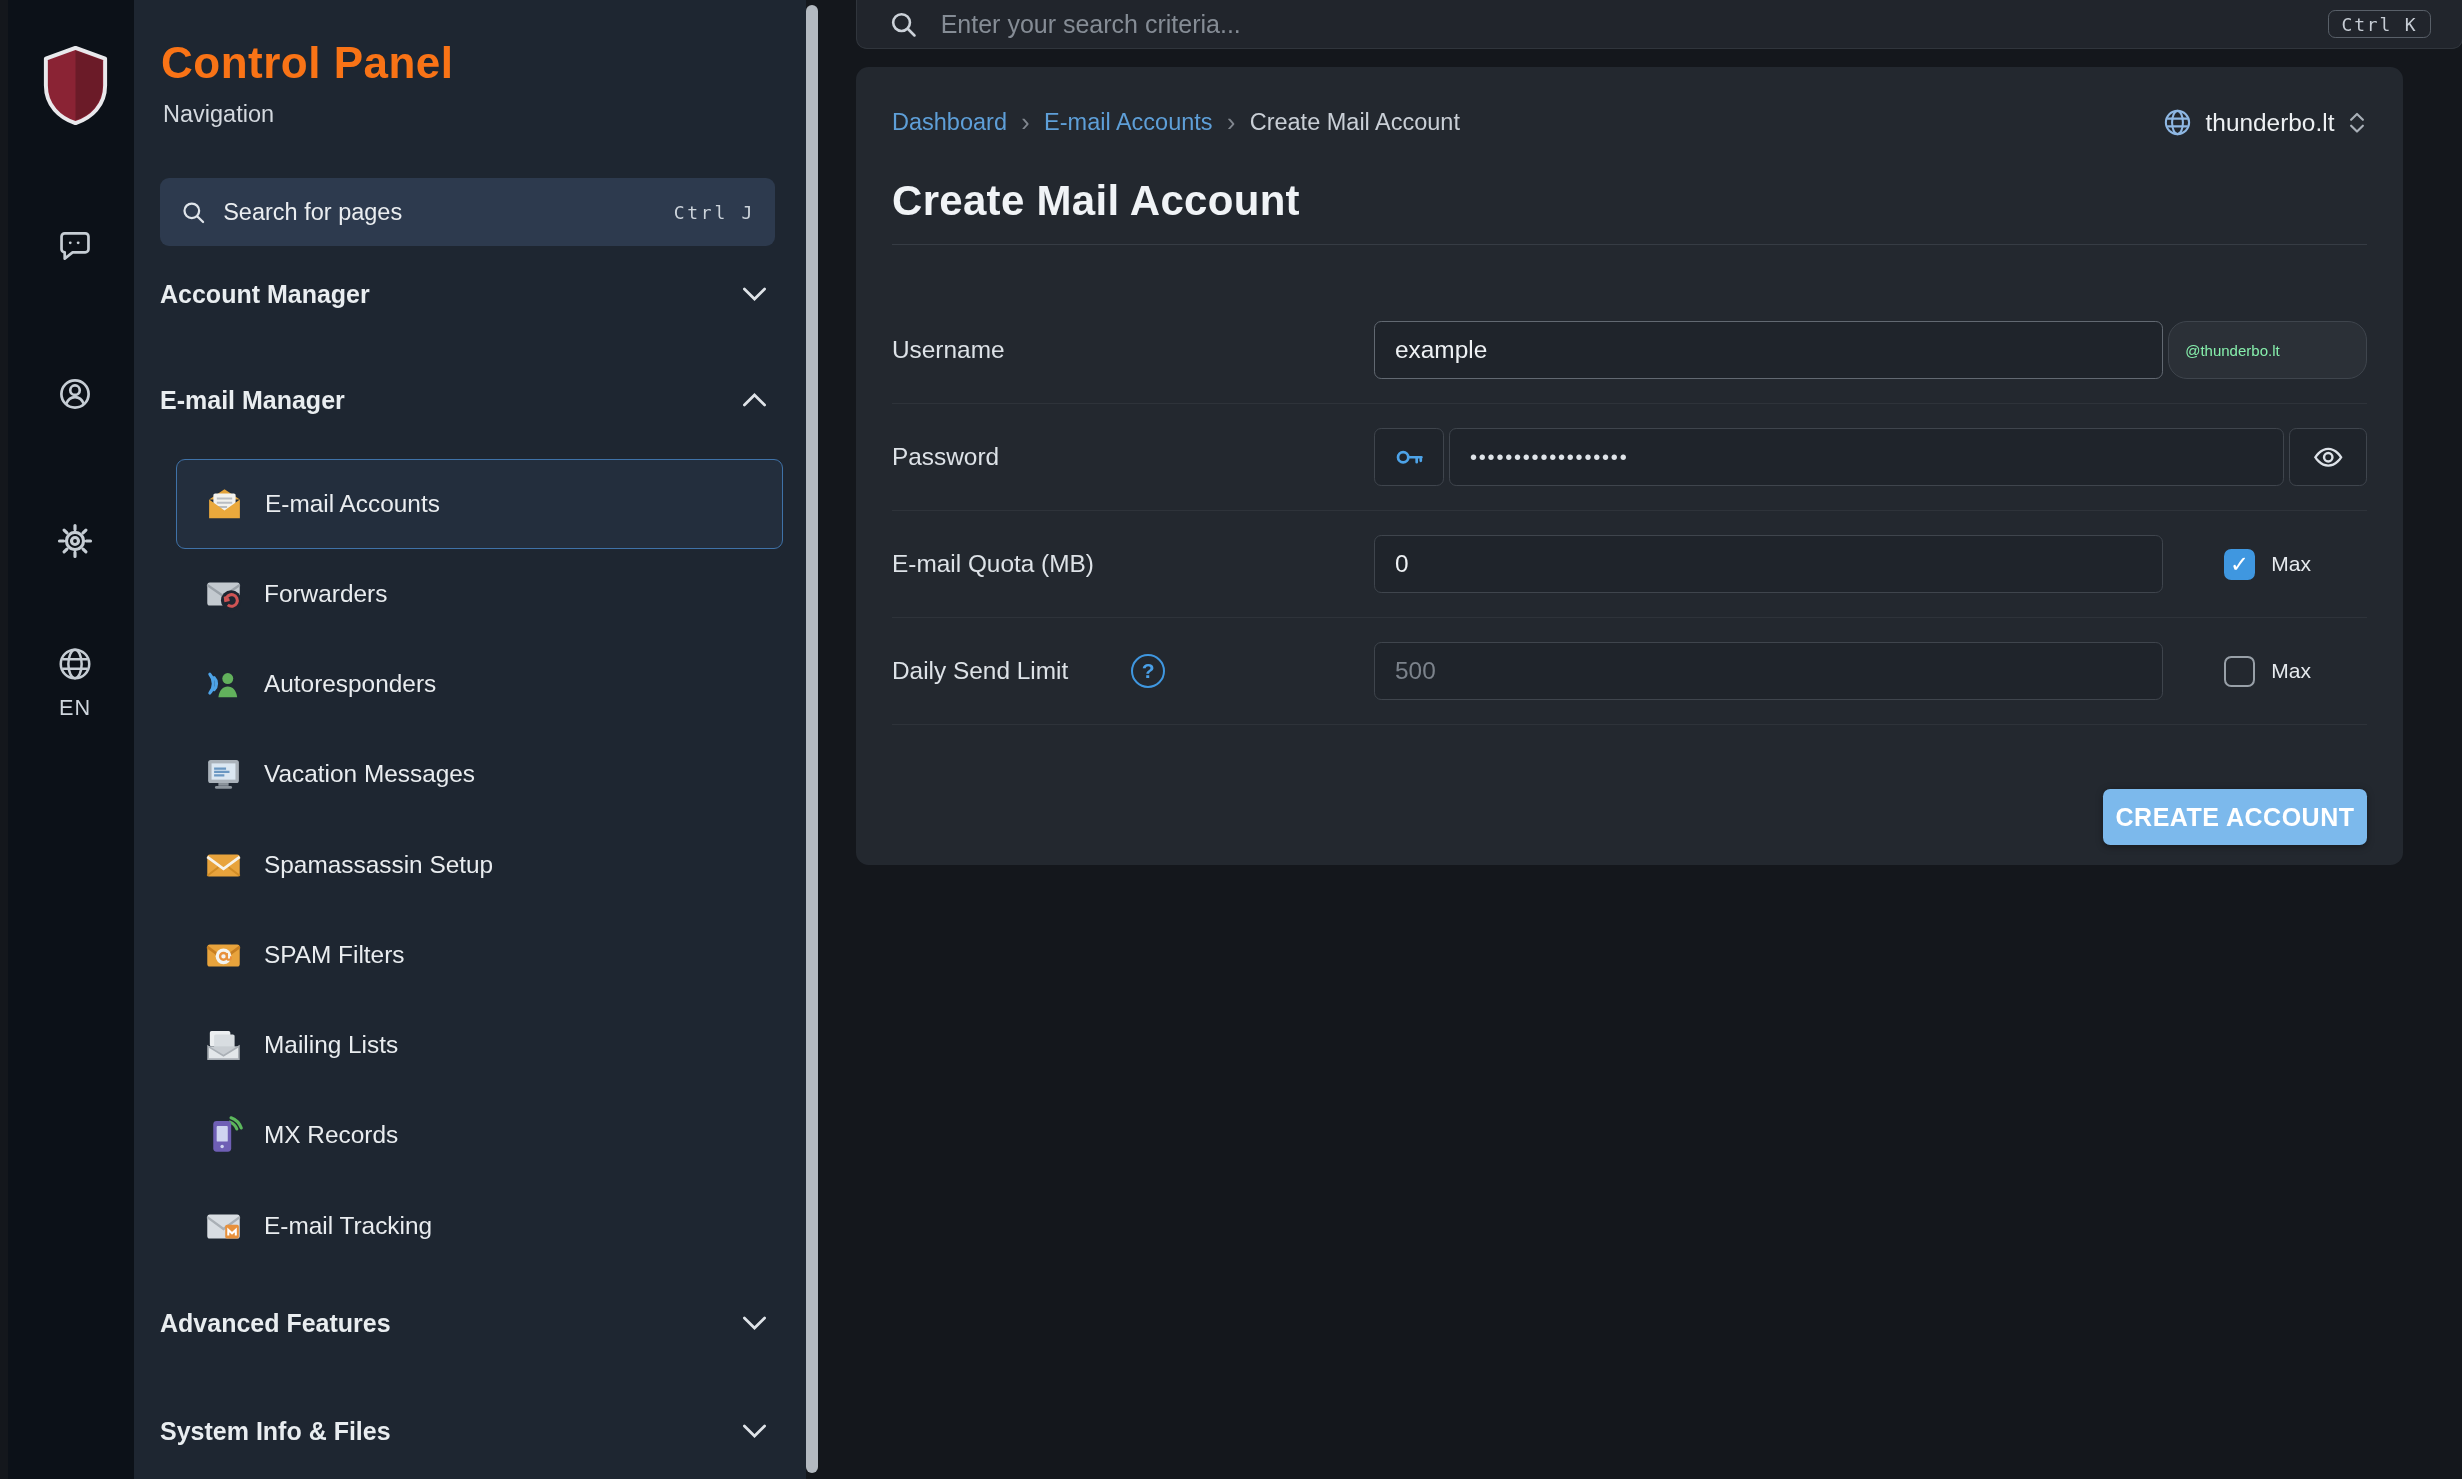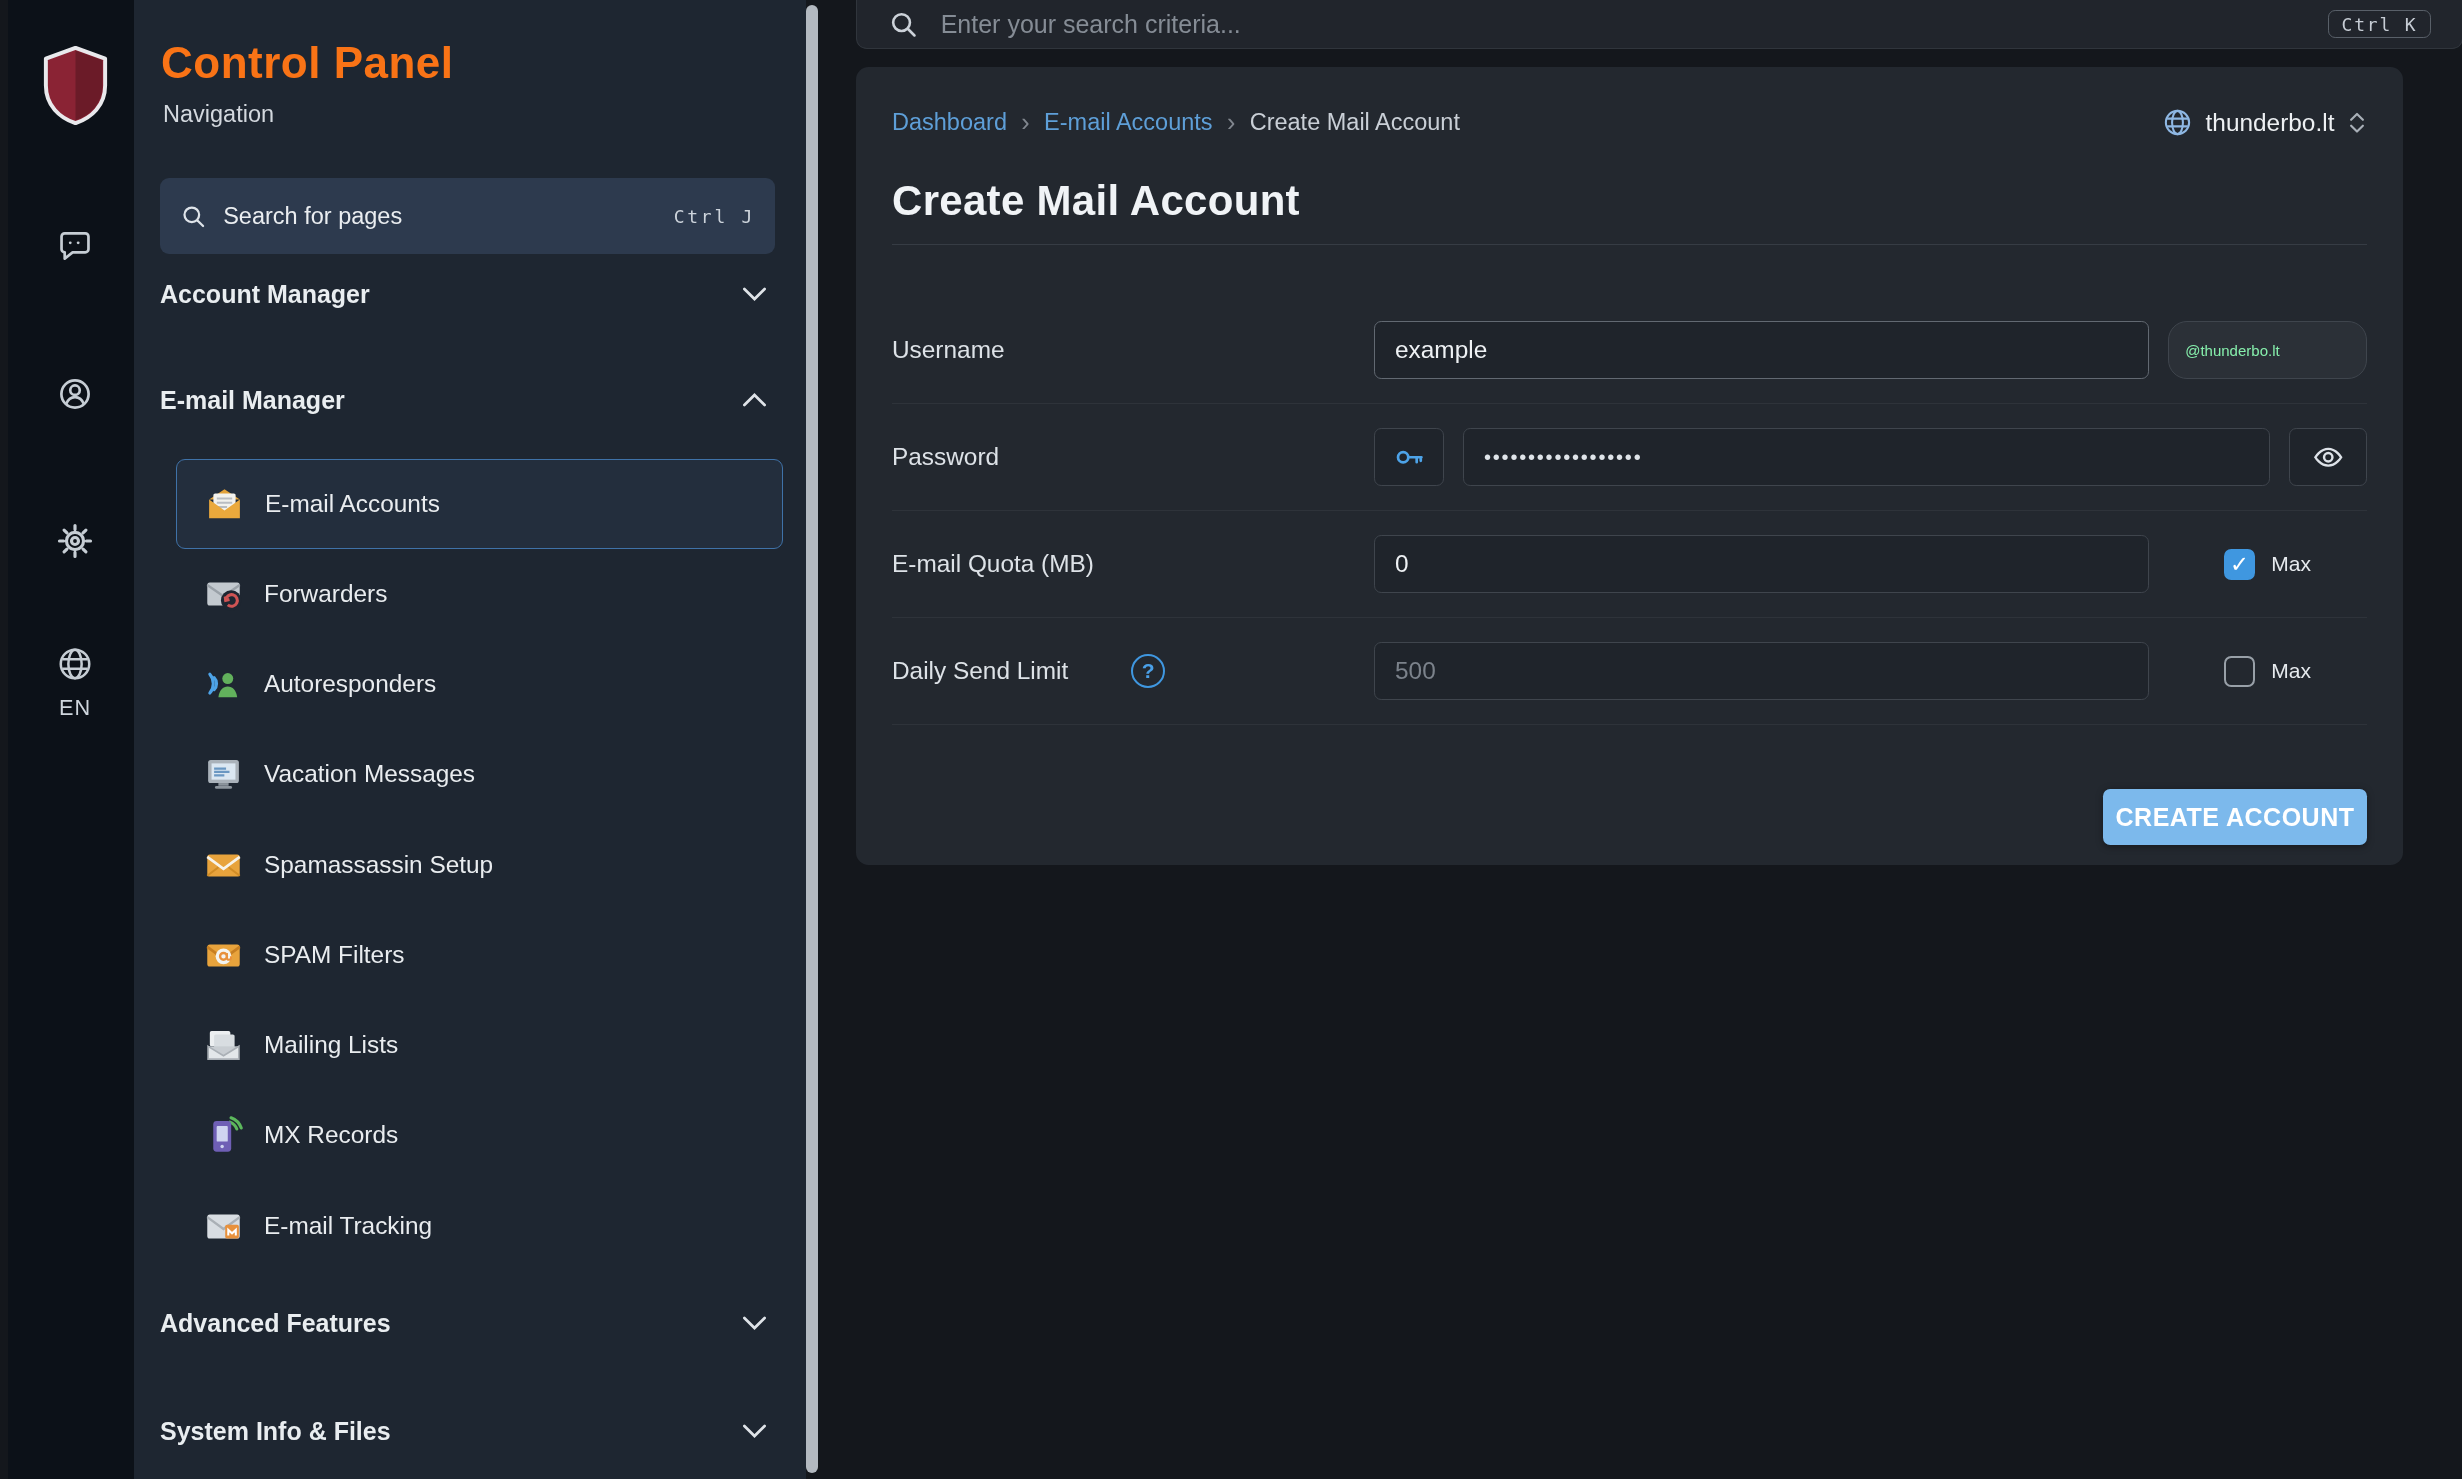--- a/index.html
+++ b/index.html
@@ -14,21 +14,21 @@
 
   
   .rail { position:absolute; left:8px; top:0; width:134px; height:1479px; background:#0c1118; }
   .rail-item { position:absolute; left:0; width:134px; display:flex; justify-content:center; align-items:center; cursor:pointer; }
   .rail-label { position:absolute; left:0; width:134px; text-align:center; font-size:21.7px; color:#cfd6dd; letter-spacing:0.9px; }
 
   
   .sidebar { position:absolute; left:134px; top:0; width:672px; height:1479px; background:#1e2631; }
   .app-title { position:absolute; left:27px; top:38px; font-size:44px; font-weight:bold; color:#f97316; letter-spacing:0.5px; }
   .app-subtitle { position:absolute; left:29px; top:101px; font-size:23.5px; color:#d3d8de; }
-  .side-search { position:absolute; left:26px; top:178px; width:615px; height:76px; background:#2d3a4e; border-radius:9px;
+  .side-search { position:absolute; left:26px; top:178px; width:615px; height:68px; background:#2d3a4e; border-radius:9px;
     display:flex; align-items:center; padding:0 20px; cursor:pointer; }
   .side-search .txt { margin-left:16.2px; font-size:23.5px; color:#eaedf0; }
   .side-search .kbd { margin-left:auto; font-size:18px; letter-spacing:2.7px; color:#ccd3db; }
 
   .section-row { position:absolute; left:26px; width:615px; height:60px; display:flex; align-items:center;
     justify-content:space-between; padding-right:7.2px; font-size:25px; font-weight:bold; color:#e9edf0; cursor:pointer; }
 
   .menu-item { position:absolute; left:42px; width:607px; height:90px; display:flex; align-items:center;
     padding-left:26px; border-radius:9px; cursor:pointer; }
   .menu-item.selected { border:1.8px solid #3f72a8; background:#232e3d; }
@@ -55,21 +55,21 @@
   .crumb-cur { color:#c9cfd6; }
   .domain-sel { display:flex; align-items:center; gap:12.6px; cursor:pointer; }
   .domain-sel .name { font-size:24.4px; color:#edf0f3; }
 
   .page-title { position:absolute; top:110px; left:36px; font-size:42px; font-weight:bold; color:#f0f3f6; letter-spacing:0.3px; }
 
   .form-rows { position:absolute; top:177px; left:36px; right:36px; border-top:0.9px solid #363c44; }
   .form-row { height:107px; display:flex; align-items:center; border-bottom:0.9px solid #2e333a; }
   .form-row.first { margin-top:52px; }
   .row-label { width:482px; font-size:24.4px; color:#dde2e7; display:flex; align-items:center; }
-  .row-controls { flex:1; display:flex; align-items:center; gap:19px; }
+  .row-controls { flex:1; display:flex; align-items:center; gap:5px; }
 
   .text-input { flex:1; height:58px; background:#1f242b; border:0.9px solid #3f454d; border-radius:7.2px;
     padding:0 20px; font-size:24.4px; color:#eef1f4; outline:none; font-family:inherit; }
   .text-input.focus { border-color:#626972; }
   .text-input::placeholder { color:#7b828b; }
   .text-input.pwd { font-size:20px; letter-spacing:1.8px; color:#dfe4e9; }
 
   .suffix-box { width:199px; height:58px; background:#2b3037; border:0.9px solid #3f454d; border-radius:19px;
     display:flex; align-items:center; padding:0 16.2px; font-size:15px; color:#86efac; white-space:nowrap; }
 

